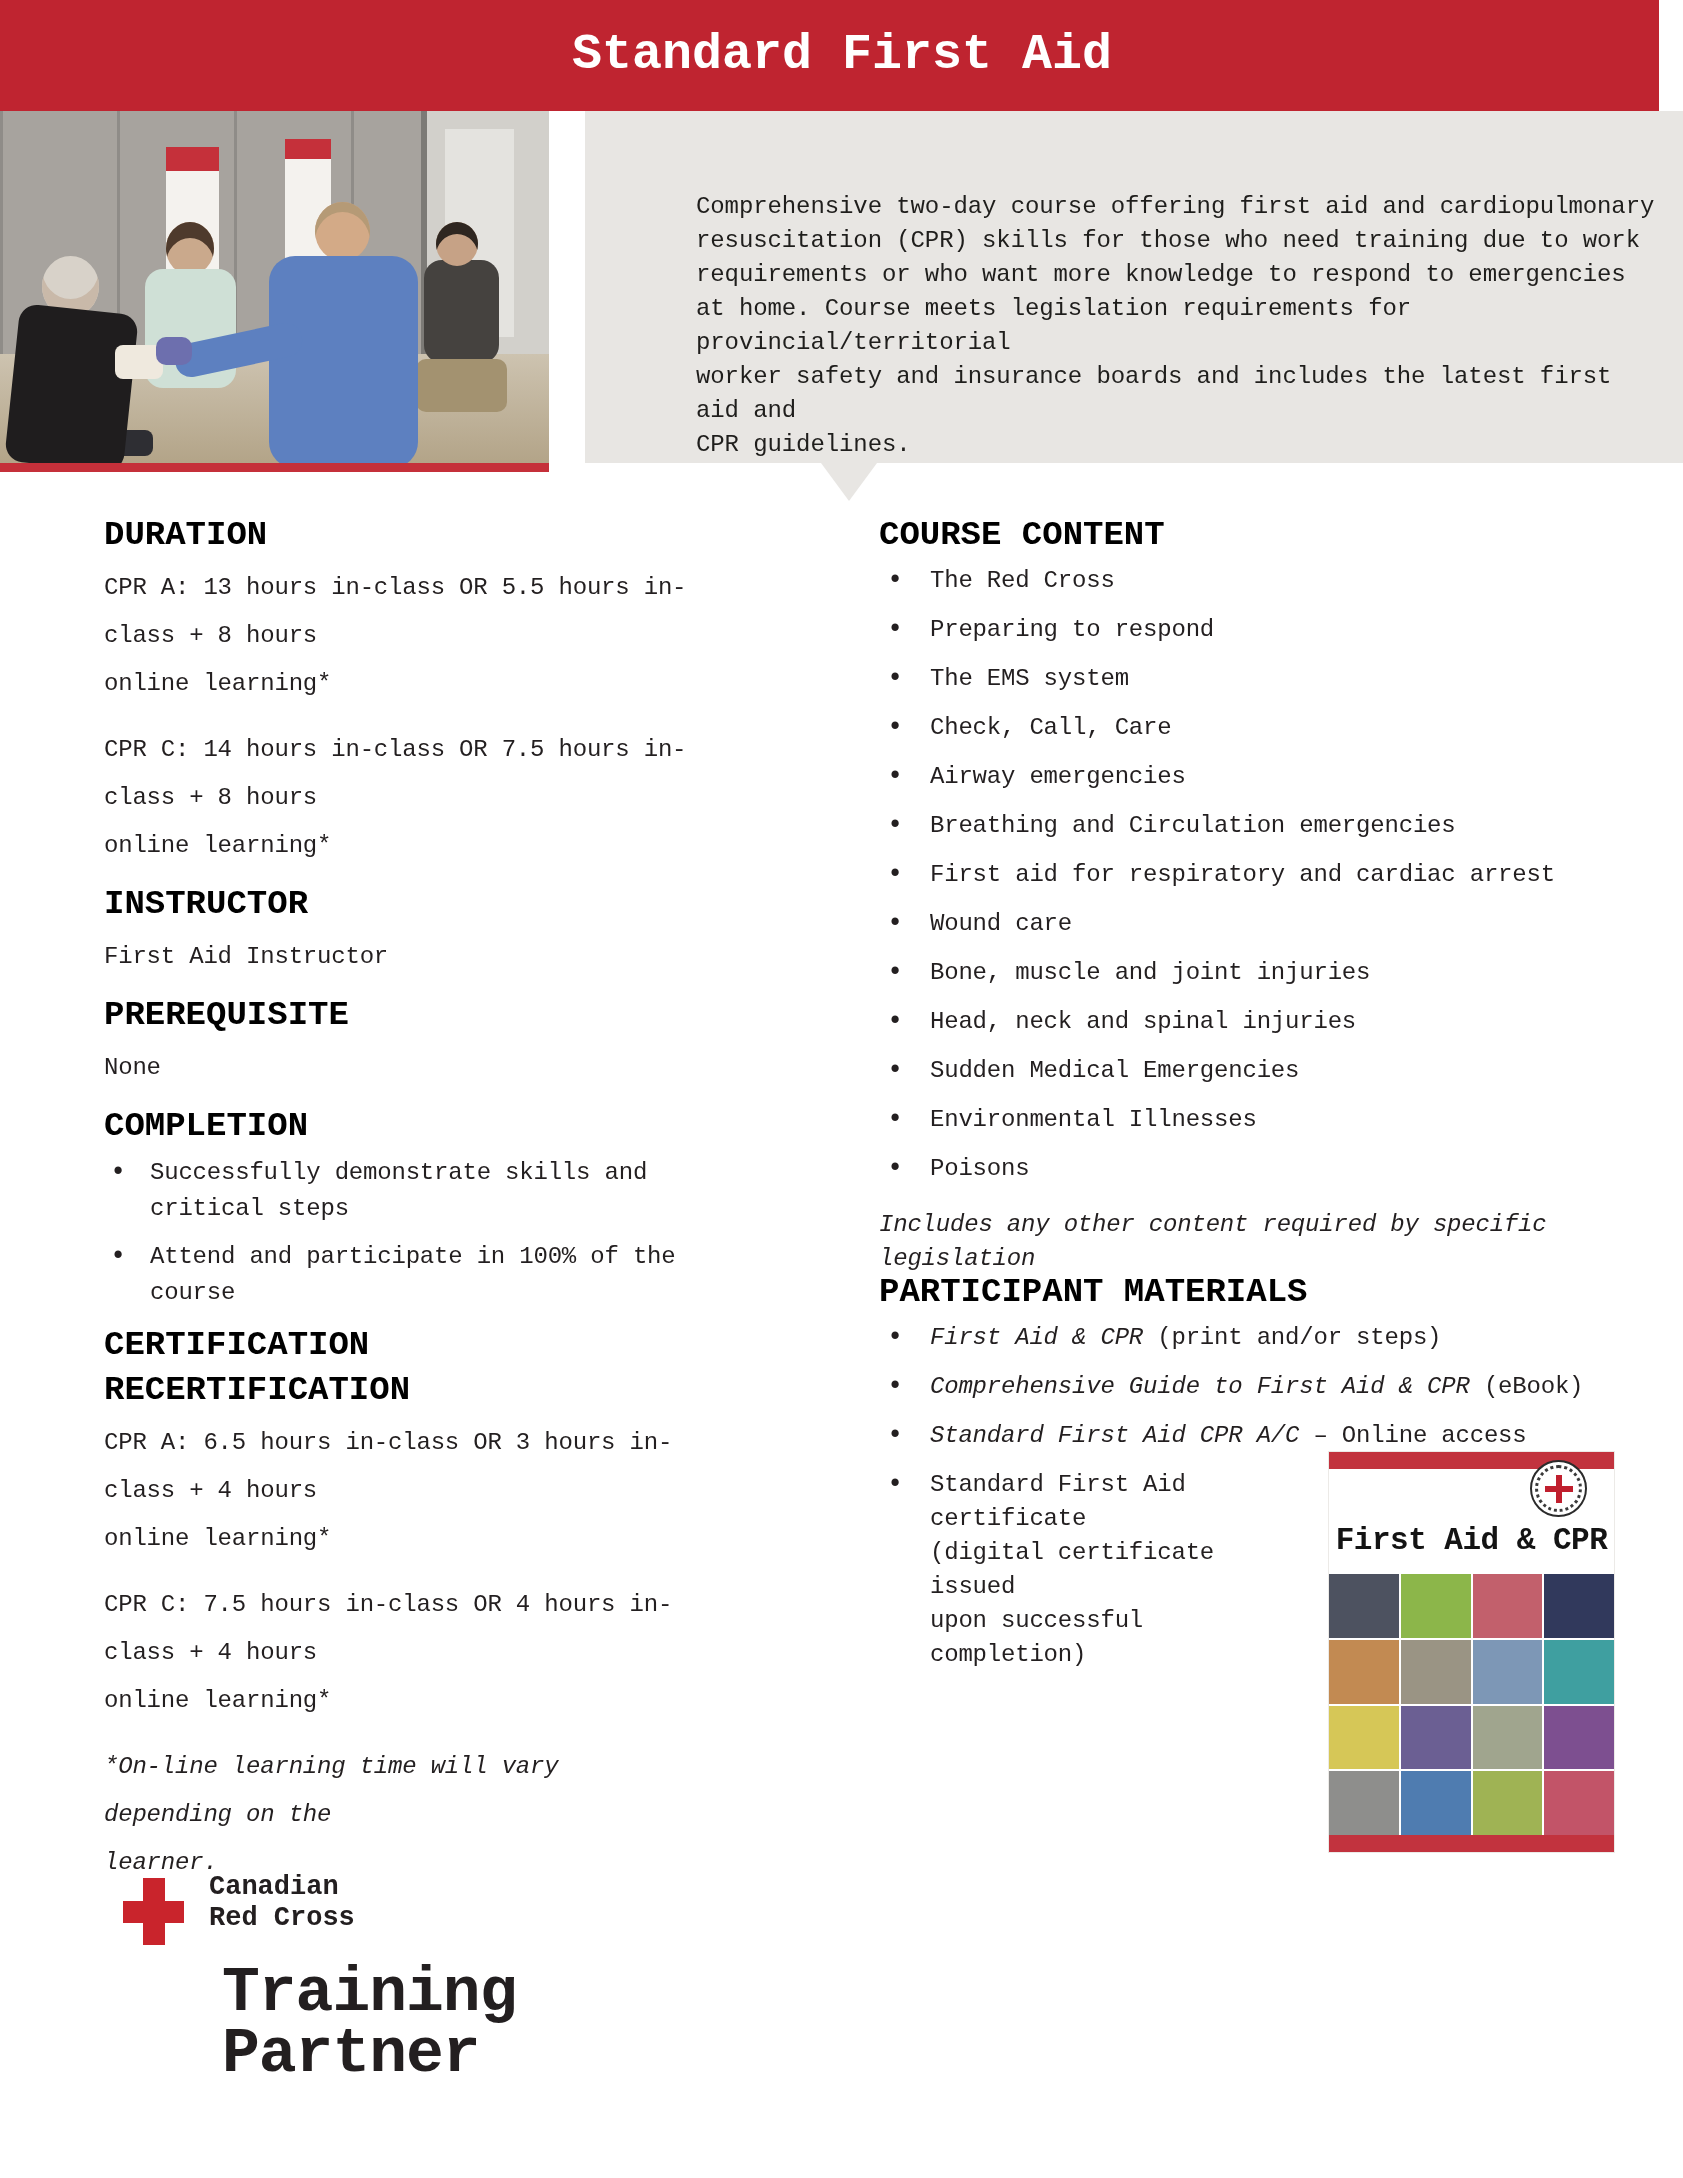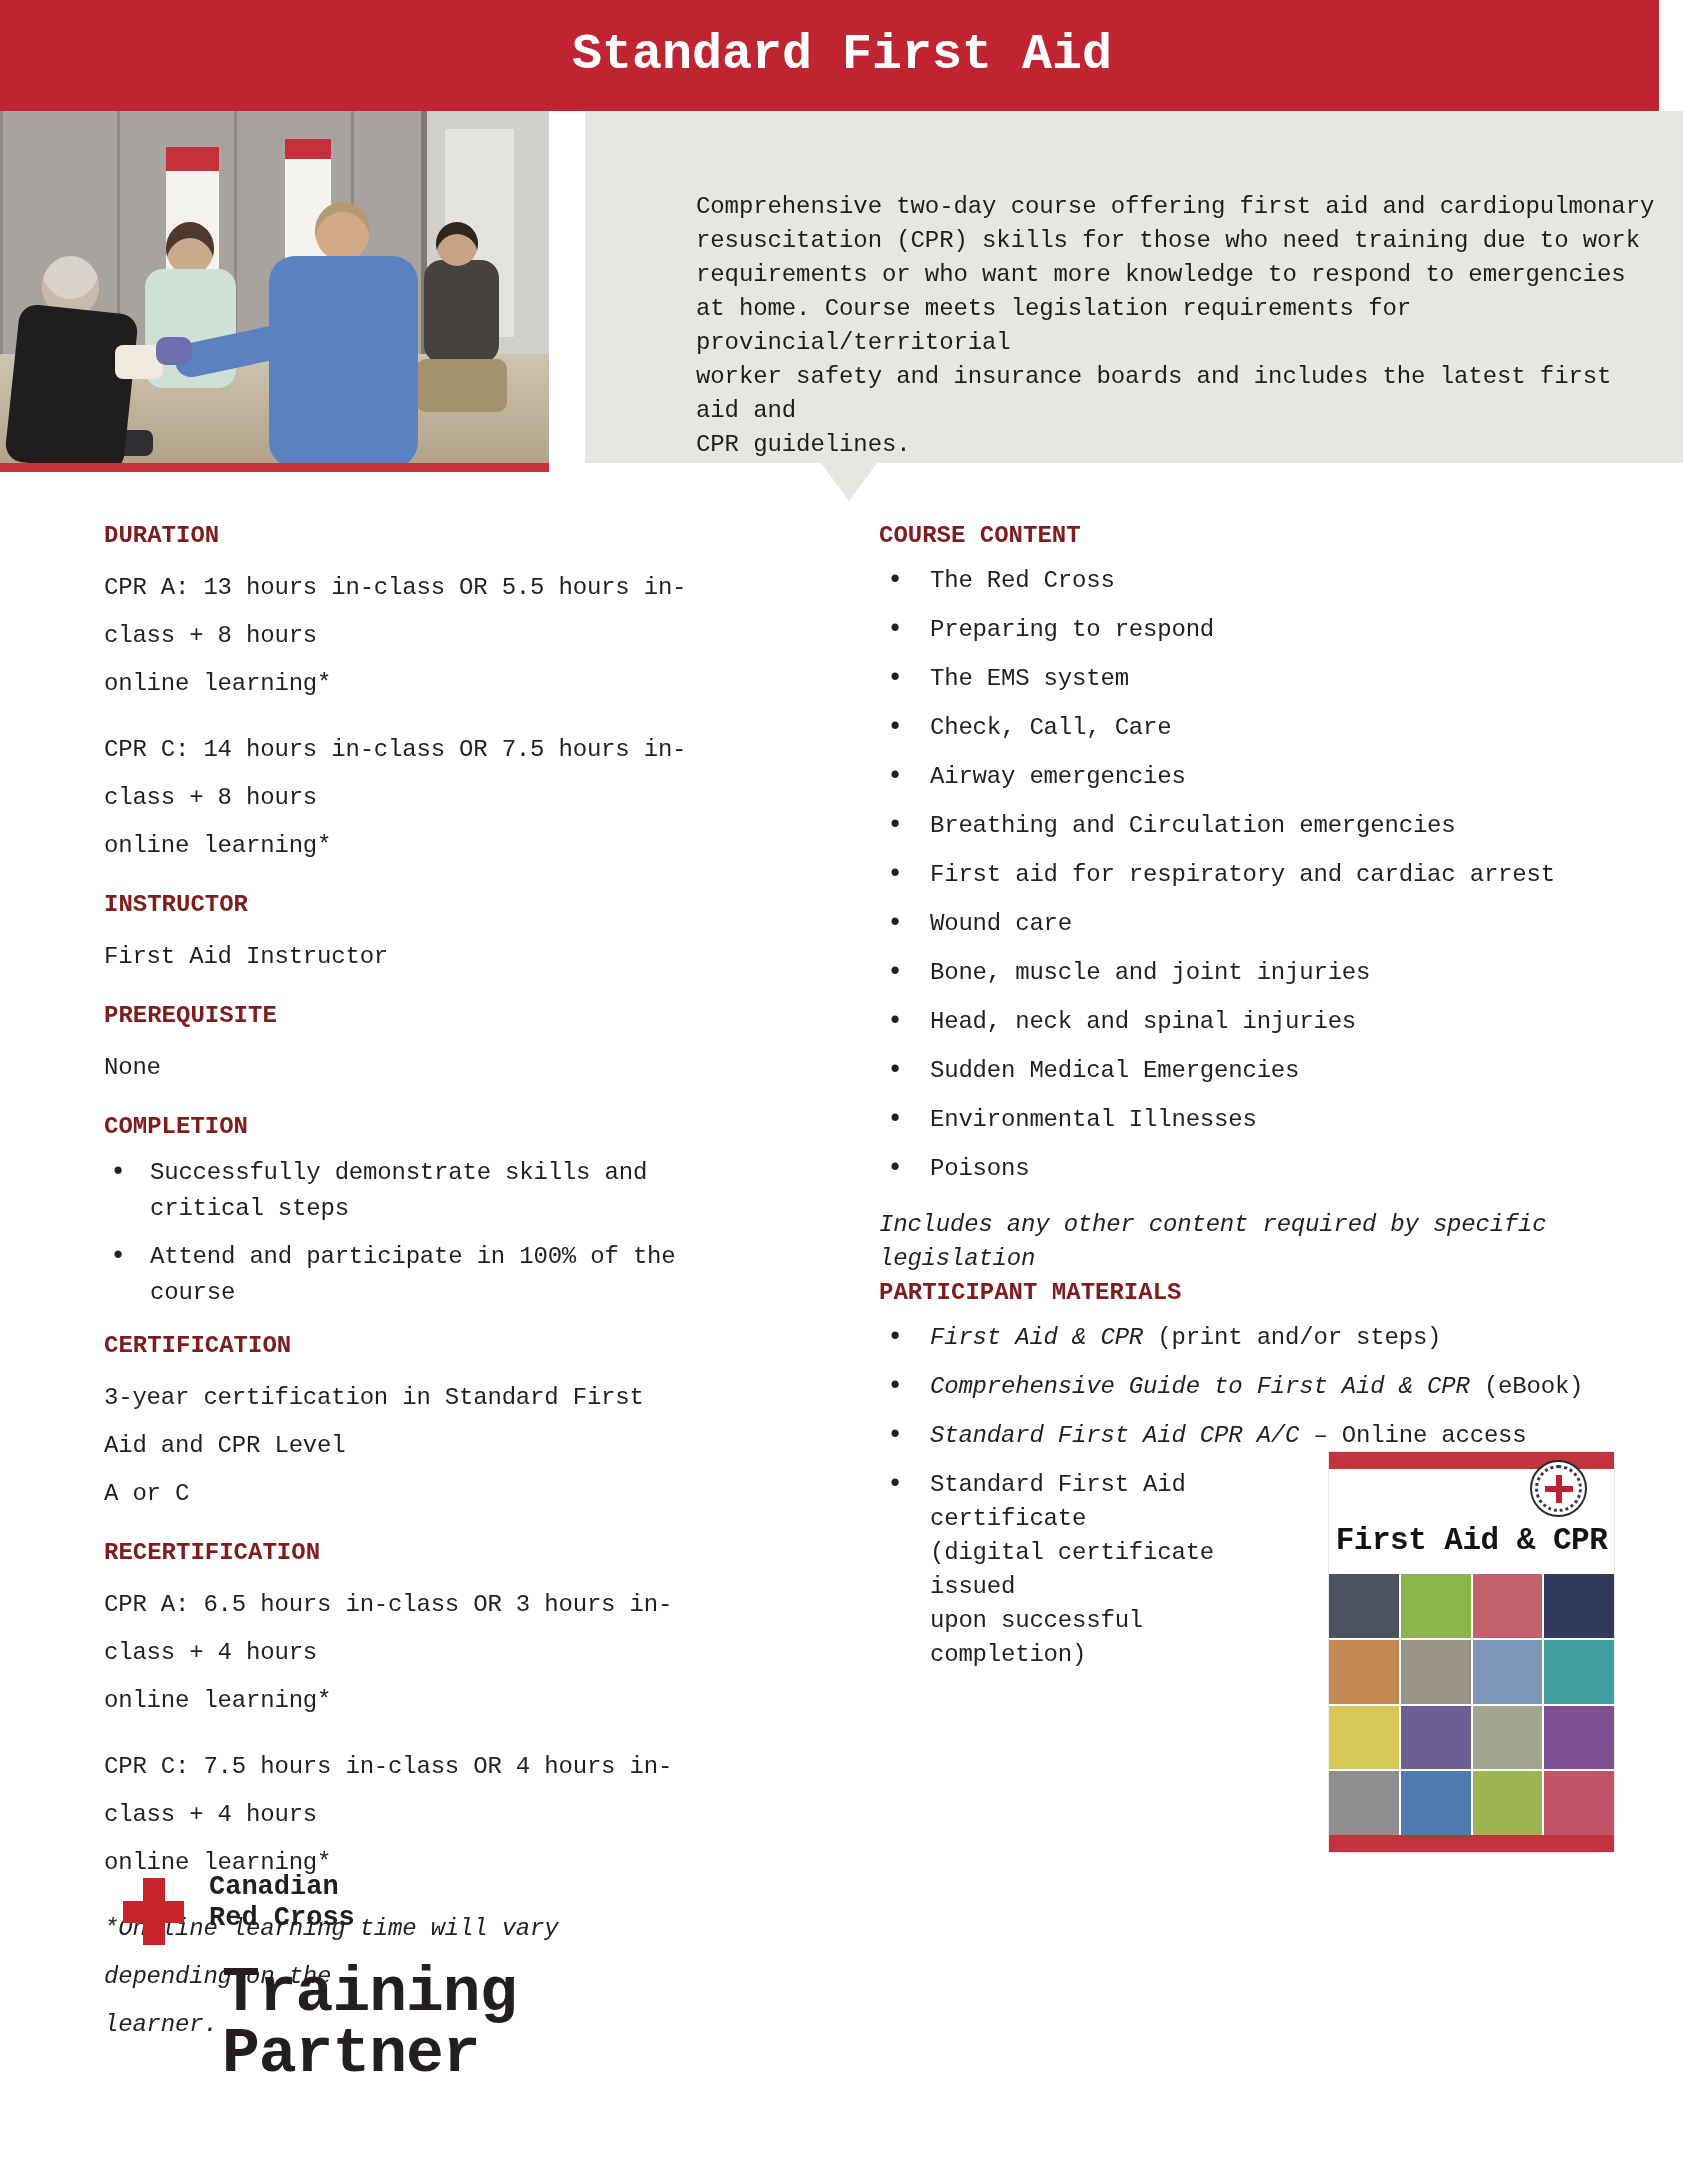--- a/index.html
+++ b/index.html
@@ -56,21 +56,21 @@
   .gray-box{position:absolute;left:557px;top:111px;width:1102px;height:352px;background:#e8e6e3;margin-left:28px;}
   .intro-text{
     position:absolute;left:111px;top:79px;width:970px;
     font-size:24px;line-height:34px;color:#1f1e1c;white-space:pre-line;letter-spacing:-0.1px;
   }
   
   .col{position:absolute;top:519px;}
   .col-left{left:104px;width:594px;}
   .col-right{left:879px;width:782px;}
   h3.sec{
-    font-size:24px;font-weight:bold;color:#7f1d1d;margin:0 0 12px 0;line-height:33px;letter-spacing:0px;
+    font-size:34px;font-weight:bold;color:#000000;margin:0 0 12px 0;line-height:33px;letter-spacing:0px;
   }
   .mt32{margin-top:32px;} .mt18{margin-top:18px;} .mt12{margin-top:12px;} .mt13{margin-top:13px;} .mt11{margin-top:11px;} .mt29{margin-top:29px;}
   p.body{font-size:24px;line-height:48px;margin:0 0 18px 0;letter-spacing:-0.2px;}
   p.pre{white-space:pre-line;}
   .foot-note{margin-top:38px;font-style:italic;}
   ul.blist{list-style:none;margin:0 0 18px 0;padding:0;}
   ul.blist li{position:relative;padding-left:46px;font-size:24px;line-height:36px;margin-bottom:12px;letter-spacing:-0.2px;}
   ul.blist li::before{content:"\2022";position:absolute;left:6px;top:-1px;font-size:27px;}
   ul.clist{list-style:none;margin:0 0 22px 0;padding:0;}
   ul.clist li{position:relative;padding-left:51px;font-size:24px;line-height:34px;margin-bottom:15px;letter-spacing:-0.2px;}
@@ -155,22 +155,20 @@
     <h3 class="sec mt18">PREREQUISITE</h3>
     <p class="body">None</p>
 
     <h3 class="sec mt12">COMPLETION</h3>
     <ul class="blist">
       <li>Successfully demonstrate skills and critical steps</li>
       <li>Attend and participate in 100% of the course</li>
     </ul>
 
     <h3 class="sec mt13">CERTIFICATION</h3>
-    <p class="body pre">3-year certification in Standard First Aid and CPR Level
-A or C</p>
 
     <h3 class="sec mt11">RECERTIFICATION</h3>
     <p class="body pre">CPR A: 6.5 hours in-class OR 3 hours in-class + 4 hours
 online learning*</p>
     <p class="body pre">CPR C: 7.5 hours in-class OR 4 hours in-class + 4 hours
 online learning*</p>
 
     <p class="body pre foot-note">*On-line learning time will vary depending on the
 learner.</p>
   </div>

